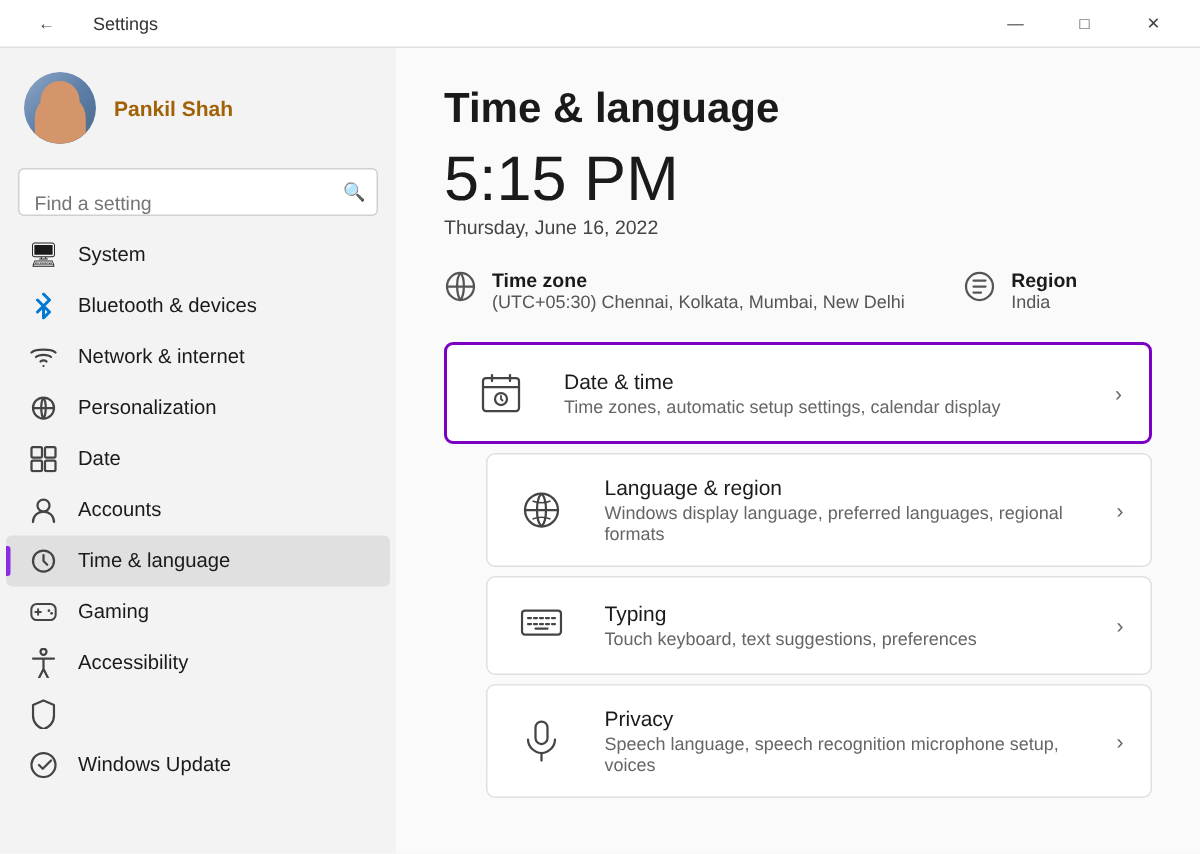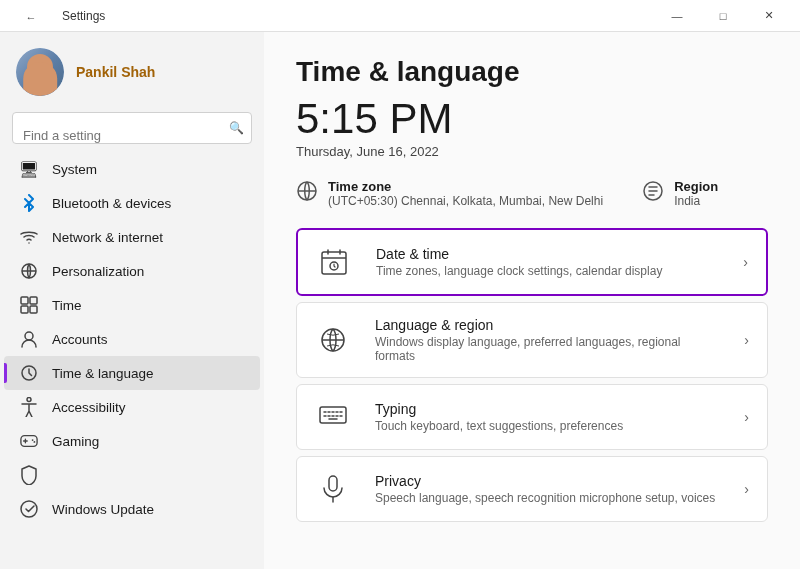--- a/index.html
+++ b/index.html
@@ -240,20 +240,21 @@
       padding: 14px 18px;
       background: #ffffff;
       border: 1px solid #e0e0e0;
       border-radius: 6px;
       cursor: pointer;
       gap: 24px;
       transition: background 0.1s;
     }
     .settings-item + .settings-item {
       margin-top: 4px;
+      margin-left: 28px;
     }
     .settings-item-icon {
       width: 36px;
       height: 36px;
       display: flex;
       align-items: center;
       justify-content: center;
       font-size: 22px;
       color: #444;
       flex-shrink: 0;
@@ -345,59 +346,59 @@
       </div>
       <div class="nav-item">
         <span class="nav-icon">
           <svg width="18" height="18" viewBox="0 0 18 18" fill="none">
             <rect x="1" y="1" width="7" height="7" rx="1" stroke="#444" stroke-width="1.5"></rect>
             <rect x="10" y="1" width="7" height="7" rx="1" stroke="#444" stroke-width="1.5"></rect>
             <rect x="1" y="10" width="7" height="7" rx="1" stroke="#444" stroke-width="1.5"></rect>
             <rect x="10" y="10" width="7" height="7" rx="1" stroke="#444" stroke-width="1.5"></rect>
           </svg>
         </span>
-        <span class="nav-label">Time</span>
+        <span class="nav-label">Date</span>
       </div>
       <div class="nav-item">
         <span class="nav-icon">
           <svg width="18" height="18" viewBox="0 0 18 18" fill="none">
             <circle cx="9" cy="6" r="4" stroke="#444" stroke-width="1.5"></circle>
             <path d="M2 17c0-3.866 3.134-7 7-7s7 3.134 7 7" stroke="#444" stroke-width="1.5" stroke-linecap="round"></path>
           </svg>
         </span>
         <span class="nav-label">Accounts</span>
       </div>
       <div class="nav-item active">
         <span class="nav-icon">
           <svg width="18" height="18" viewBox="0 0 18 18" fill="none">
             <circle cx="9" cy="9" r="7" stroke="#444" stroke-width="1.5"></circle>
             <path d="M9 5v4l2.5 2.5" stroke="#444" stroke-width="1.5" stroke-linecap="round" stroke-linejoin="round"></path>
           </svg>
         </span>
         <span class="nav-label">Time &amp; language</span>
-      </div>
-      <div class="nav-item">
-        <span class="nav-icon">
-          <svg width="16" height="20" viewBox="0 0 16 20" fill="none">
-            <circle cx="8" cy="2.5" r="2" stroke="#444" stroke-width="1.5"></circle>
-            <path d="M1 7h14M8 7v7M5 20l3-6 3 6" stroke="#444" stroke-width="1.5" stroke-linecap="round" stroke-linejoin="round"></path>
-          </svg>
-        </span>
-        <span class="nav-label">Accessibility</span>
       </div>
       <div class="nav-item">
         <span class="nav-icon">
           <svg width="20" height="14" viewBox="0 0 20 14" fill="none">
             <rect x="1" y="1" width="18" height="12" rx="4" stroke="#444" stroke-width="1.5"></rect>
             <path d="M6 5v4M4 7h4" stroke="#444" stroke-width="1.5" stroke-linecap="round"></path>
             <circle cx="14" cy="6" r="1" fill="#444"></circle>
             <circle cx="16" cy="8" r="1" fill="#444"></circle>
           </svg>
         </span>
         <span class="nav-label">Gaming</span>
+      </div>
+      <div class="nav-item">
+        <span class="nav-icon">
+          <svg width="16" height="20" viewBox="0 0 16 20" fill="none">
+            <circle cx="8" cy="2.5" r="2" stroke="#444" stroke-width="1.5"></circle>
+            <path d="M1 7h14M8 7v7M5 20l3-6 3 6" stroke="#444" stroke-width="1.5" stroke-linecap="round" stroke-linejoin="round"></path>
+          </svg>
+        </span>
+        <span class="nav-label">Accessibility</span>
       </div>
       <div class="nav-item">
         <span class="nav-icon">
           <svg width="16" height="20" viewBox="0 0 16 20" fill="none">
             <path d="M8 1L1 4v7c0 4.418 3.134 8.156 7 9 3.866-.844 7-4.582 7-9V4L8 1z" stroke="#444" stroke-width="1.5" stroke-linejoin="round"></path>
           </svg>
         </span>
       </div>
       <div class="nav-item">
         <span class="nav-icon">
@@ -450,21 +451,21 @@
           <svg width="28" height="28" viewBox="0 0 28 28" fill="none">
             <rect x="2" y="4" width="24" height="22" rx="2" stroke="#444" stroke-width="1.5"></rect>
             <path d="M2 10h24" stroke="#444" stroke-width="1.5"></path>
             <path d="M8 2v4M20 2v4" stroke="#444" stroke-width="1.5" stroke-linecap="round"></path>
             <circle cx="14" cy="18" r="4" stroke="#444" stroke-width="1.5"></circle>
             <path d="M14 16v2l1 1" stroke="#444" stroke-width="1.2" stroke-linecap="round" stroke-linejoin="round"></path>
           </svg>
         </div>
         <div class="settings-item-text">
           <div class="settings-item-title">Date &amp; time</div>
-          <div class="settings-item-desc">Time zones, language clock settings, calendar display</div>
+          <div class="settings-item-desc">Time zones, automatic setup settings, calendar display</div>
         </div>
         <span class="settings-item-arrow">›</span>
       </div>
 
       <div class="settings-item">
         <div class="settings-item-icon">
           <svg width="28" height="28" viewBox="0 0 28 28" fill="none">
             <circle cx="14" cy="14" r="11" stroke="#444" stroke-width="1.5"></circle>
             <path d="M3 14h22M14 3c-4 4-4 18 0 22M14 3c4 4 4 18 0 22" stroke="#444" stroke-width="1.5"></path>
             <path d="M8 8a16 16 0 0 0 12 0M8 20a16 16 0 0 1 12 0" stroke="#444" stroke-width="1"></path>

